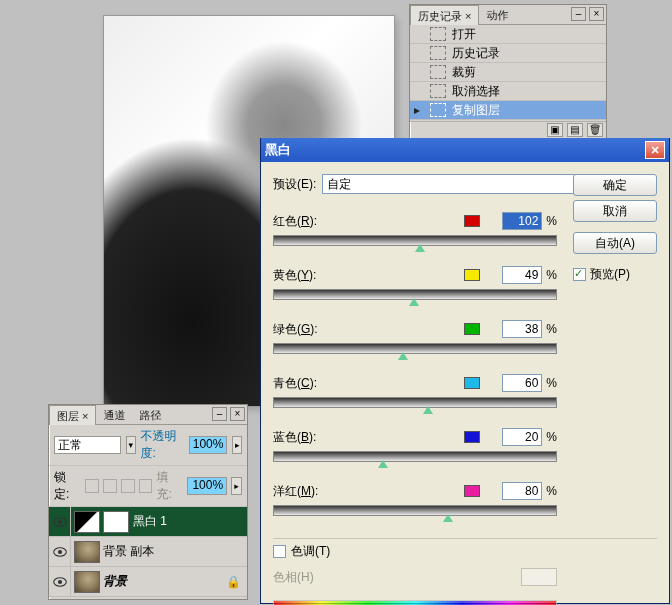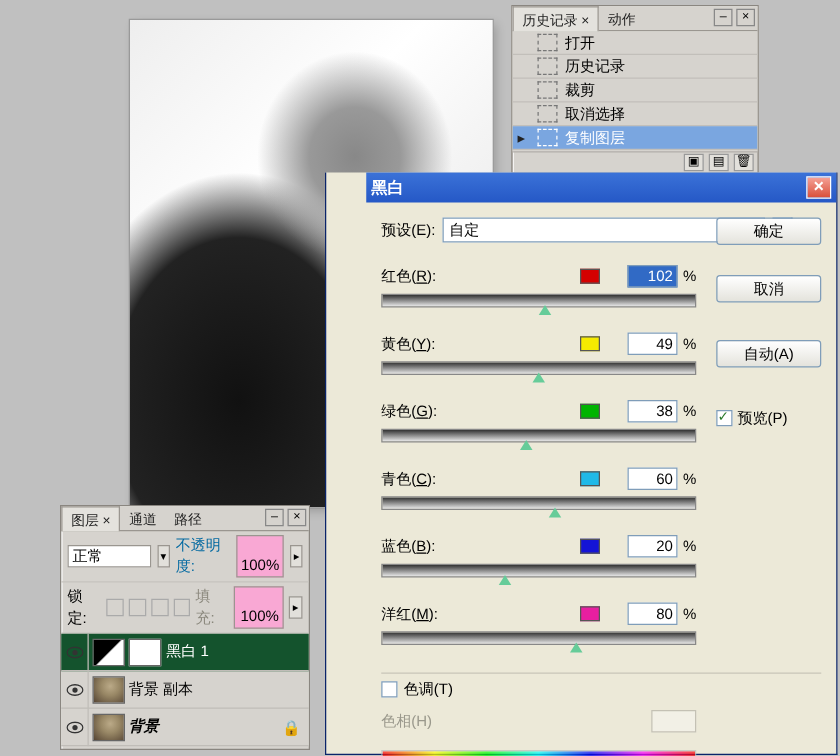--- a/index.html
+++ b/index.html
@@ -25,35 +25,35 @@
   .hrow.sel { background:#7aa6e0; color:#fff;}
   .hicon { width:16px; height:14px; border:1px dashed #777; flex:0 0 16px;}
   .hrow.sel .hicon{border-color:#fff;}
   .htog { width:10px; color:#222;}
   .history-foot{height:17px;border-top:1px solid #b2afaa;display:flex;justify-content:flex-end;gap:4px;padding:1px 3px;}
   .fb{width:16px;height:14px;border:1px solid #999;background:#e2e0db;font-size:10px;text-align:center;line-height:12px;}
   
   .layers { left:48px; top:404px; width:200px; height:196px;}
   .lyrow{display:flex;align-items:center;gap:5px;padding:3px 5px;border-bottom:1px solid #c6c3be;font-size:12px;}
   .sel-blend{height:18px;width:78px;border:1px solid #9a9690;background:#fff;padding:0 3px;}
-  .opac{width:40px;height:18px;border:1px solid #9a9690;background:#f9a8d4;text-align:right;padding:16px 3px;}
+  .opac{width:40px;height:18px;border:1px solid #9a9690;background:#7dd3fc;text-align:right;padding:0 3px;}
   .arrow{width:11px;height:18px;border:1px solid #9a9690;background:#e2e0db;text-align:center;line-height:16px;font-size:9px;}
   .lock-row{display:flex;align-items:center;gap:4px;padding:3px 5px;border-bottom:1px solid #c6c3be;}
   .lock-ic{width:14px;height:14px;border:1px solid #aaa;}
   .ly-list{background:#d6d3ce;}
   .ly{display:flex;align-items:center;height:30px;border-bottom:1px solid #c0bdb8;font-size:12px;}
   .ly.sel{background:#14532d;color:#fff;}
   .eye{width:22px;height:30px;border-right:1px solid #c0bdb8;display:flex;align-items:center;justify-content:center;}
   .eye svg{width:14px;height:10px;}
   .thumb{width:26px;height:22px;margin:0 3px;border:1px solid #666;background:#fff;}
   .thumb.grad{background:linear-gradient(135deg,#000 0%,#000 48%,#fff 52%,#fff 100%);}
   .thumb.ph{background:radial-gradient(circle at 55% 35%,#ba8,#986 40%,#543 100%);}
   .mask{width:26px;height:22px;margin-right:4px;border:1px solid #666;background:#fff;}
   
-  .dialog{position:absolute;left:260px;top:138px;width:410px;height:466px;background:#ece9d8;border:1px solid #0a246a;border-top:none;padding-left:32px;}
+  .dialog{position:absolute;left:260px;top:138px;width:410px;height:466px;background:#ece9d8;border:1px solid #0a246a;border-top:none;}
   .titlebar{height:24px;background:linear-gradient(#3b72d8,#2558c6);display:flex;align-items:center;padding:0 4px;color:#fff;font-weight:bold;font-size:13px;}
   .tclose{margin-left:auto;width:20px;height:18px;background:linear-gradient(#f5a196,#d84f3a);border:1px solid #fff;color:#fff;text-align:center;line-height:16px;font-size:11px;}
   .dlg-body{position:relative;padding:12px;height:442px;}
   .preset-row{display:flex;align-items:center;gap:6px;margin-bottom:18px;}
   .combo{flex:1;height:20px;border:1px solid #7f9db9;background:#fff;display:flex;align-items:center;padding:0 4px;}
   .combo-arr{width:16px;height:20px;border:1px solid #7f9db9;border-left:none;background:#dbe5f1;text-align:center;line-height:18px;font-size:9px;}
   .opt-ic{font-size:14px;margin-left:4px;}
   .slider-group{margin-bottom:20px;padding-right:100px;}
   .sg-head{display:flex;align-items:center;margin-bottom:5px;}
   .sg-label{width:60px;font-size:12px;}
@@ -62,21 +62,21 @@
   .valbox{width:40px;height:18px;border:1px solid #7f9db9;background:#fff;text-align:right;padding:1px 3px;font-size:12px;margin-left:16px;}
   .valbox.sel{background:#316ac5;color:#fff;}
   .pc{margin-left:4px;}
   .track{height:11px;background:linear-gradient(#333,#e8e8e8);border:1px solid #888;position:relative;}
   .thumb-sl{position:absolute;top:8px;width:0;height:0;border-left:5px solid transparent;border-right:5px solid transparent;border-bottom:8px solid #6c9;}
   .tint-row{display:flex;align-items:center;gap:5px;padding:4px 0 8px;border-top:1px solid #c8c5b8;margin-top:22px;padding-right:100px;}
   .cb{width:13px;height:13px;border:1px solid #7f9db9;background:#fff;}
   .disabled{color:#9a988c;}
   .hue-track{height:11px;background:linear-gradient(90deg,#f00,#ff0,#0f0,#0ff,#00f,#f0f,#f00);border:1px solid #bbb;opacity:.7;}
   .dim-val{width:36px;height:18px;border:1px solid #c4c1b4;background:#f2f0e6;margin-left:auto;}
-  .right-col{position:absolute;right:12px;top:12px;width:84px;display:flex;flex-direction:column;gap:24px;}
+  .right-col{position:absolute;right:12px;top:12px;width:84px;display:flex;flex-direction:column;gap:4px;}
   .dbtn{height:22px;border:1px solid #7f9db9;background:linear-gradient(#fff,#e4e3dc);text-align:center;line-height:20px;font-size:12px;border-radius:3px;}
   .prev-row{display:flex;align-items:center;gap:4px;margin-top:8px;font-size:12px;}
   .cb.chk::after{content:"✓";color:#2a7a2a;font-size:11px;display:block;margin:-2px 0 0 0;}
   .disabled-row{display:flex;align-items:center;margin-bottom:14px;padding-right:100px;}
 </style>
 </head>
 <body>
 
 <div class="canvas">
   <div class="photo"></div>

